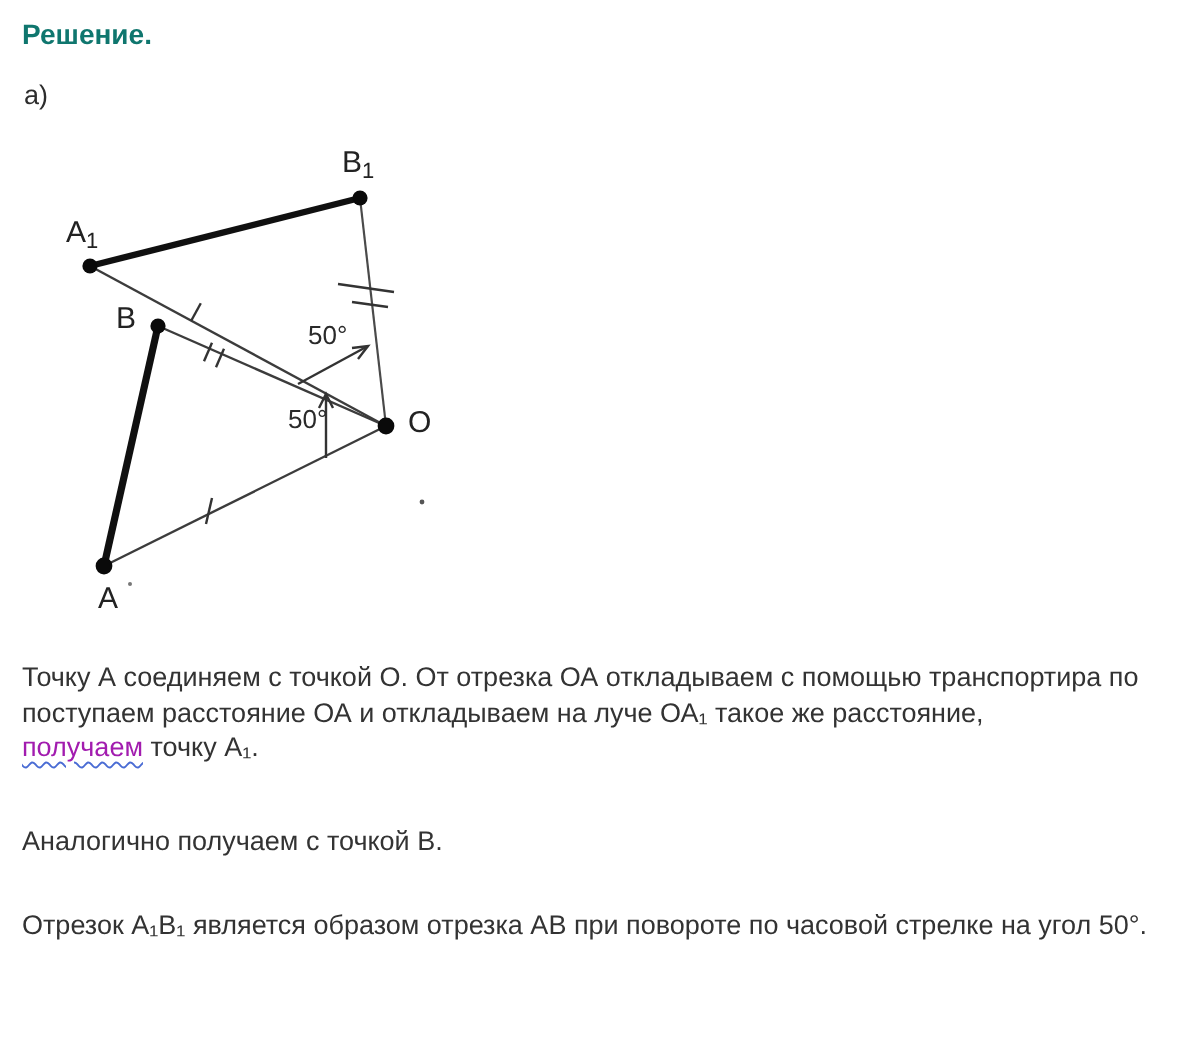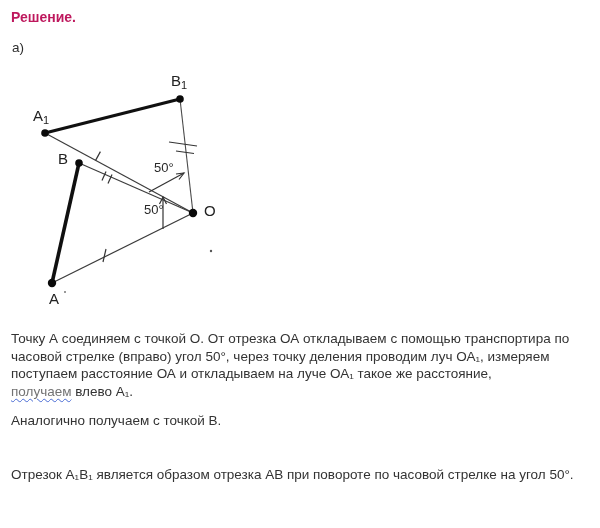--- a/index.html
+++ b/index.html
@@ -1,30 +1,30 @@
 <!DOCTYPE html>
 <html><head>
 <meta charset="utf-8">
 <style>
   html,body{margin:0;padding:0;background:#ffffff;}
   .page{
     position:relative;width:600px;height:528px;background:#ffffff;
     font-family:"Liberation Sans","DejaVu Sans",sans-serif;
     color:#2d2d2d;overflow:hidden;
   }
-  .title{position:absolute;left:11px;top:9px;font-size:14px;font-weight:700;color:#be185d;}
+  .title{position:absolute;left:11px;top:9px;font-size:14px;font-weight:700;color:#0f766e;}
   .part-label{position:absolute;left:12px;top:40px;font-size:13.5px;color:#2d2d2d;}
   .fig{position:absolute;left:0;top:0;}
   .flabel{font-family:"Liberation Sans","DejaVu Sans",sans-serif;font-size:15px;fill:#222222;}
   .fsub{font-size:11px;}
   .fangle{font-family:"Liberation Sans","DejaVu Sans",sans-serif;font-size:13px;fill:#2a2a2a;}
   .para{position:absolute;left:11px;font-size:13.5px;line-height:17.5px;color:#333333;}
   .tline{white-space:nowrap;}
   .linkish{
-    color:#737373;
+    color:#a21caf;
     text-decoration-line:underline;
     text-decoration-style:wavy;
     text-decoration-color:#4a6cd4;
     text-decoration-thickness:1px;
     text-underline-offset:2px;
     cursor:pointer;
   }
 </style>
 </head>
 <body>
@@ -74,23 +74,22 @@
     <text class="flabel" x="58" y="164">В</text>
     <text class="flabel" x="204" y="216">О</text>
     <text class="flabel" x="49" y="304">А</text>
 
     <text class="fangle" x="154" y="172">50°</text>
     <text class="fangle" x="144" y="214">50°</text>
   </svg>
 
   <div class="para" style="top:330px;">
     <div class="tline">Точку А соединяем с точкой О. От отрезка ОА откладываем с помощью транспортира по</div>
-    <div class="tline">часовой стрелке (вправо) угол 50°, через точку деления проводим луч ОА₁, измеряем</div>
     <div class="tline">поступаем расстояние ОА и откладываем на луче ОА₁ такое же расстояние,</div>
-    <div class="tline"><span class="linkish">получаем</span><span> влево А₁.</span></div>
+    <div class="tline"><span class="linkish">получаем</span><span> точку А₁.</span></div>
   </div>
 
   <div class="para tline" style="top:412px;">Аналогично получаем с точкой В.</div>
 
-  <div class="para tline" style="top:466px;">Отрезок А₁В₁ является образом отрезка АВ при повороте по часовой стрелке на угол 50°.</div>
+  <div class="para tline" style="top:454px;">Отрезок А₁В₁ является образом отрезка АВ при повороте по часовой стрелке на угол 50°.</div>
 
 
 </div>
 
 </body></html>

